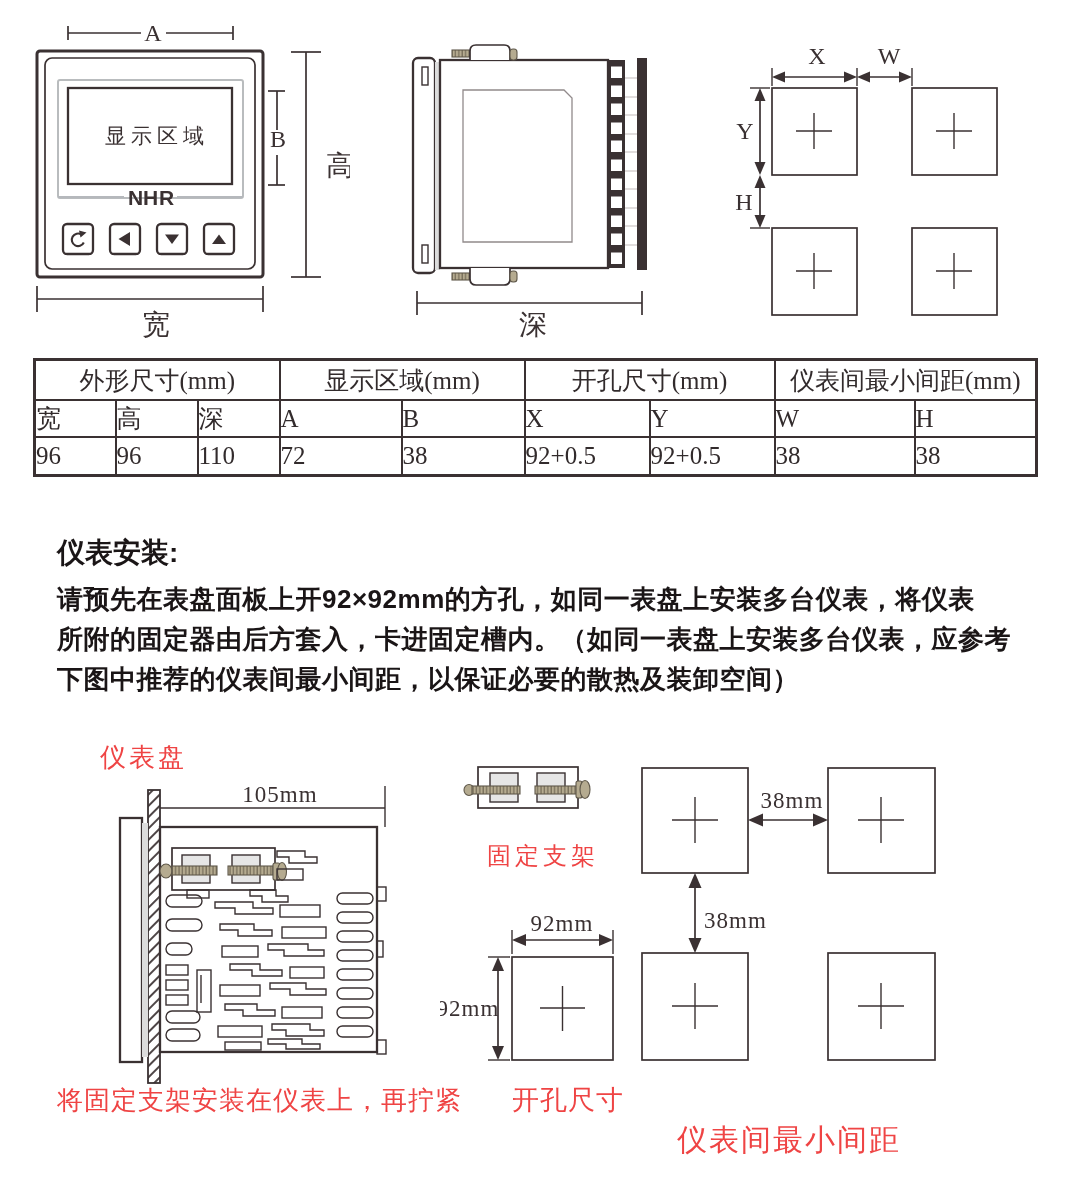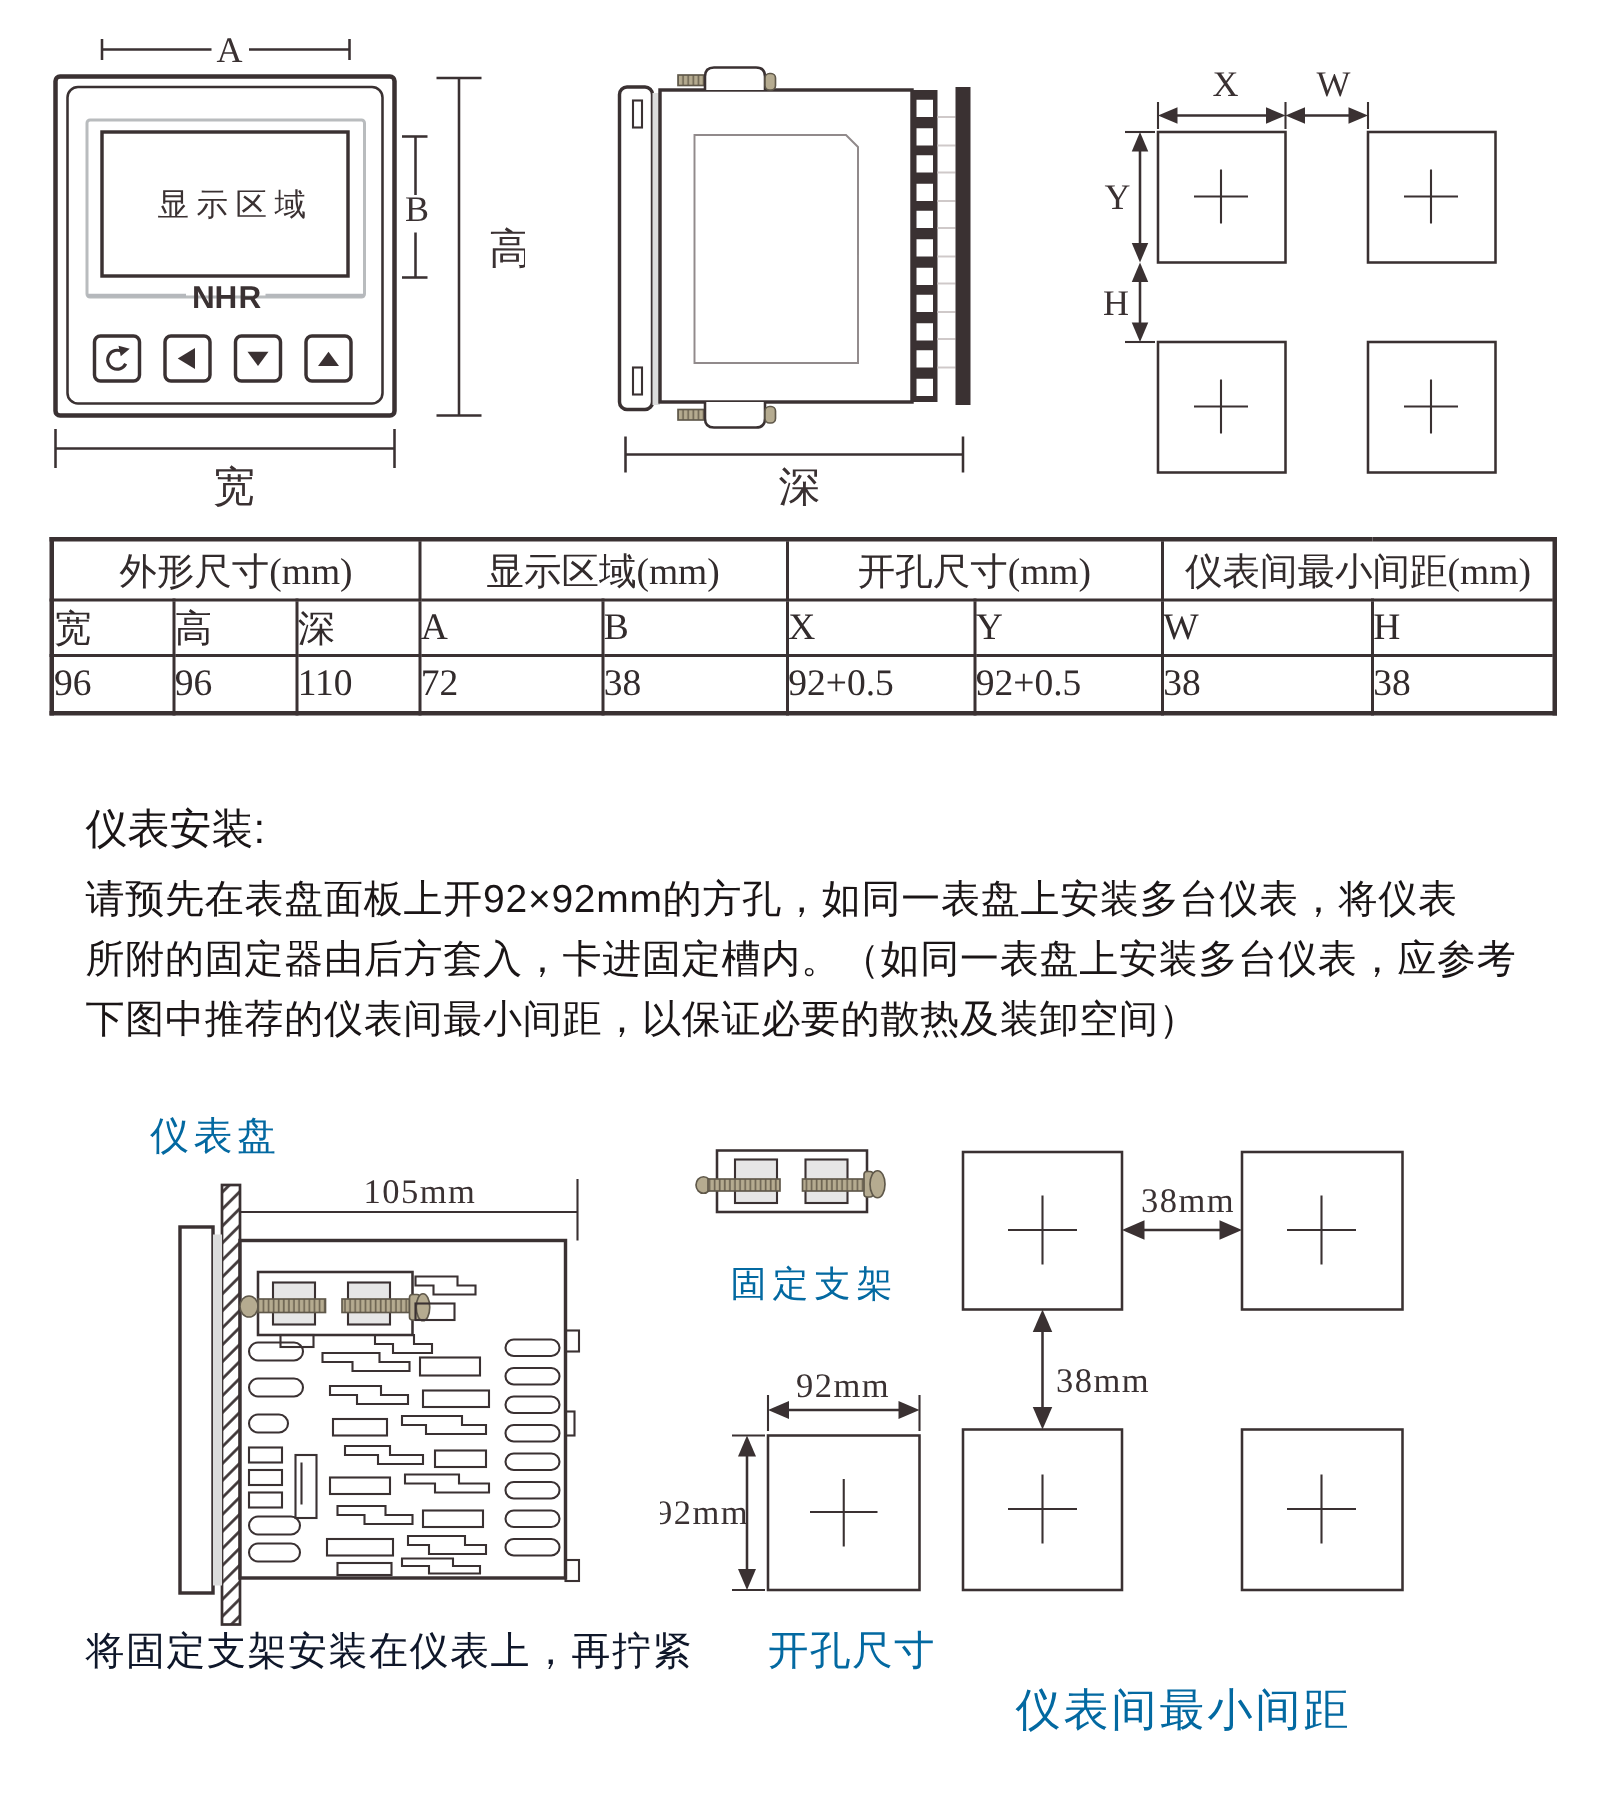--- a/index.html
+++ b/index.html
@@ -24,30 +24,30 @@
   
   .spec-table{position:absolute;left:33px;top:358px;width:1002px;border-collapse:collapse;
               table-layout:fixed;font-size:25px;color:#322b2c;
               border:3px solid #3a3132;}
   .spec-table th,.spec-table td{border:2px solid #3a3132;font-weight:normal;padding:0;}
   .spec-table tr.r1 th{height:38px;}
   .spec-table tr.r2 td{height:35px;}
   .spec-table tr.r3 td{height:36px;}
   
   .install{position:absolute;left:57px;top:536px;width:980px;
-           font-family:"Liberation Sans",sans-serif;font-weight:normal;color:#1a1516;}
+           font-family:"Liberation Sans",sans-serif;font-weight:bold;color:#1a1516;}
   .install-title{font-size:28px;line-height:34px;margin:0;}
   .install-body{font-size:26px;line-height:40px;margin:9px 0 0 0;letter-spacing:0.5px;}
   
-  .cap{position:absolute;color:#0369a1;white-space:nowrap;}
+  .cap{position:absolute;color:#ef4444;white-space:nowrap;}
   .cap26{font-size:26px;letter-spacing:3px;}
   .cap27{font-size:27px;letter-spacing:1px;text-align:center;}
   .cap30{font-size:30px;letter-spacing:2px;}
   .note{position:absolute;left:57px;top:1080px;font-size:26px;line-height:41px;
-        color:#0f172a;letter-spacing:1px;}
+        color:#ef4444;letter-spacing:1px;}
 </style>
 </head>
 <body>
 
 <svg style="position:absolute;width:0;height:0" aria-hidden="true">
   <defs>
     <pattern id="threadpat" width="3.4" height="10" patternUnits="userSpaceOnUse">
       <rect width="3.4" height="10" fill="#b5ab90"></rect>
       <line x1="1" y1="0" x2="1" y2="10" stroke="#6d6452" stroke-width="1.1"></line>
     </pattern>

